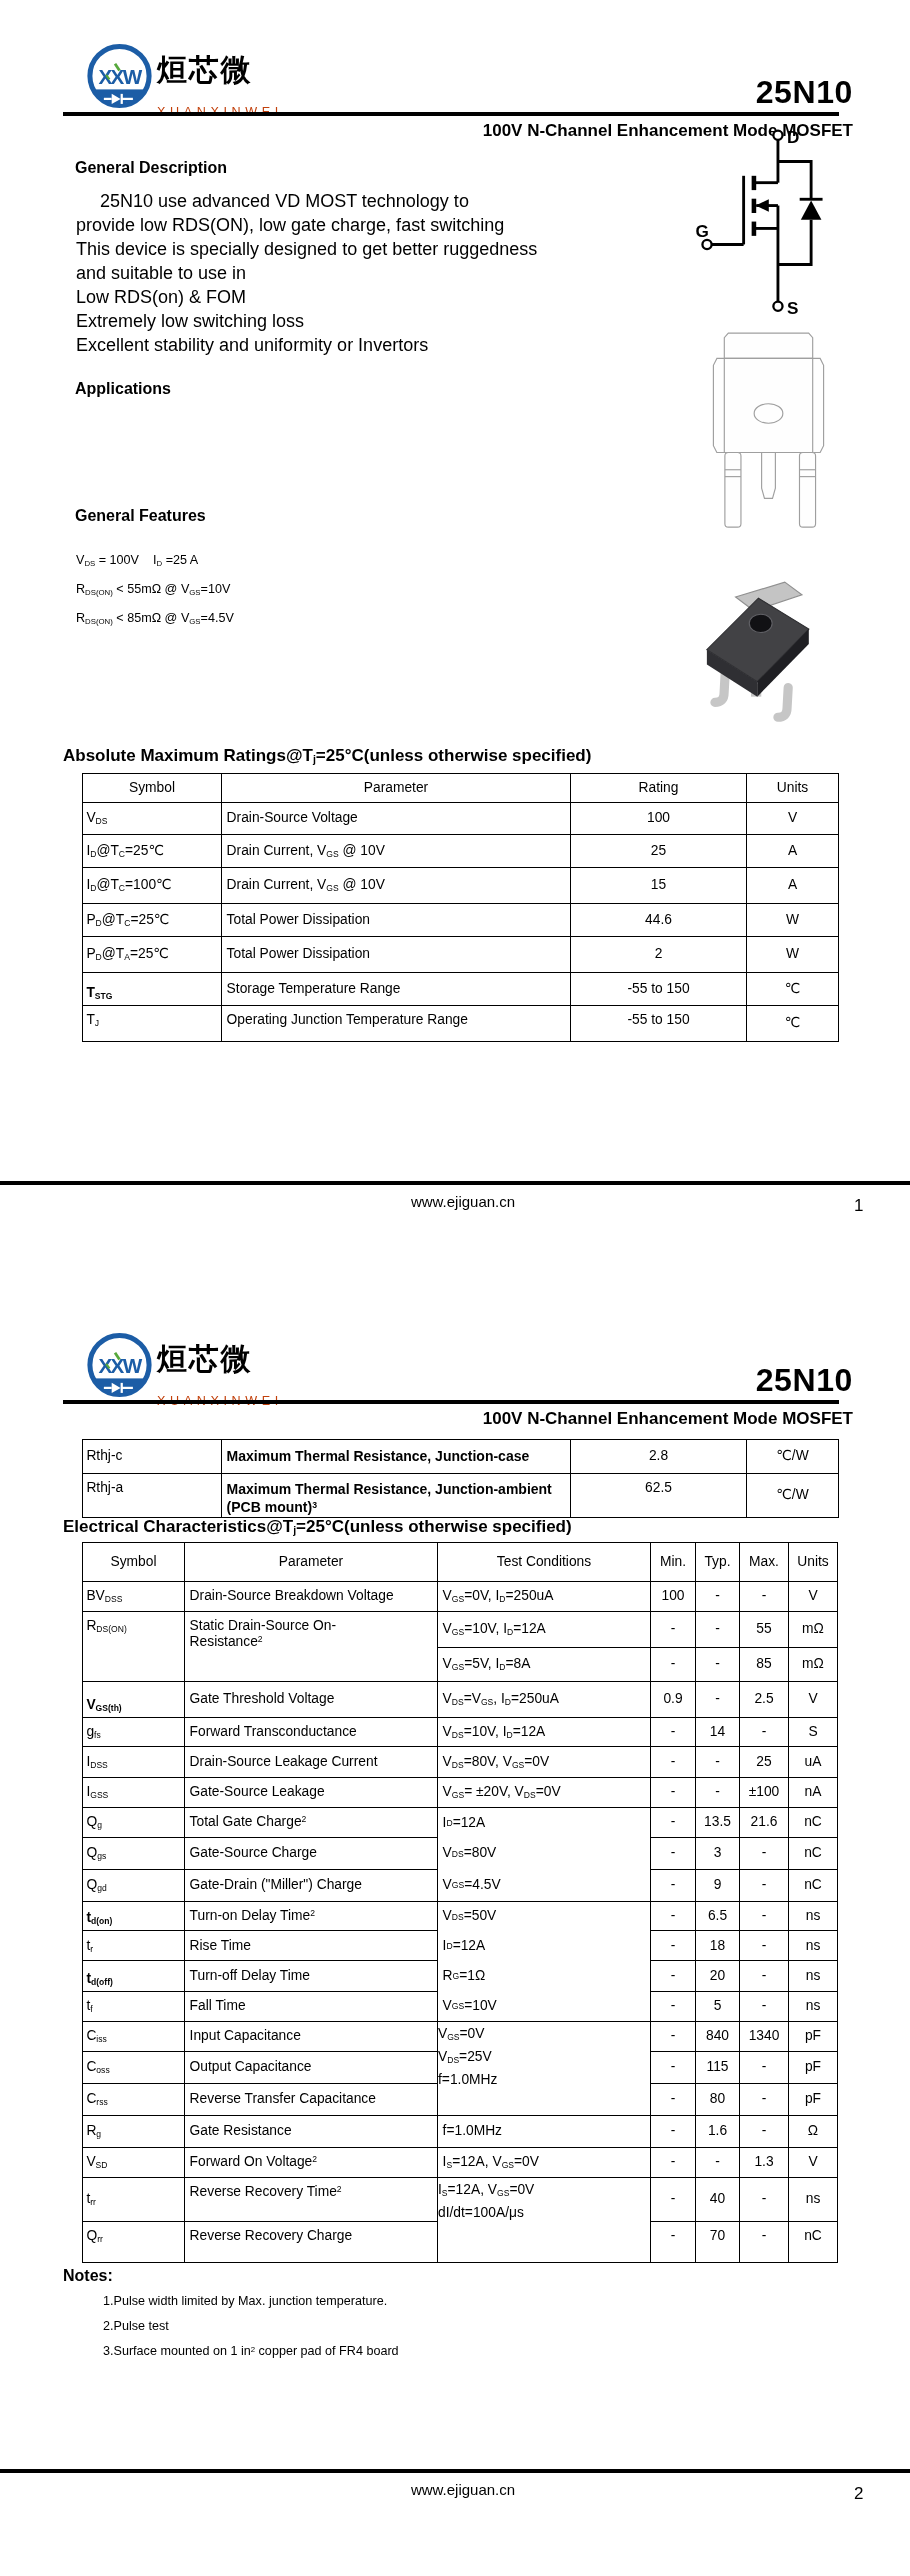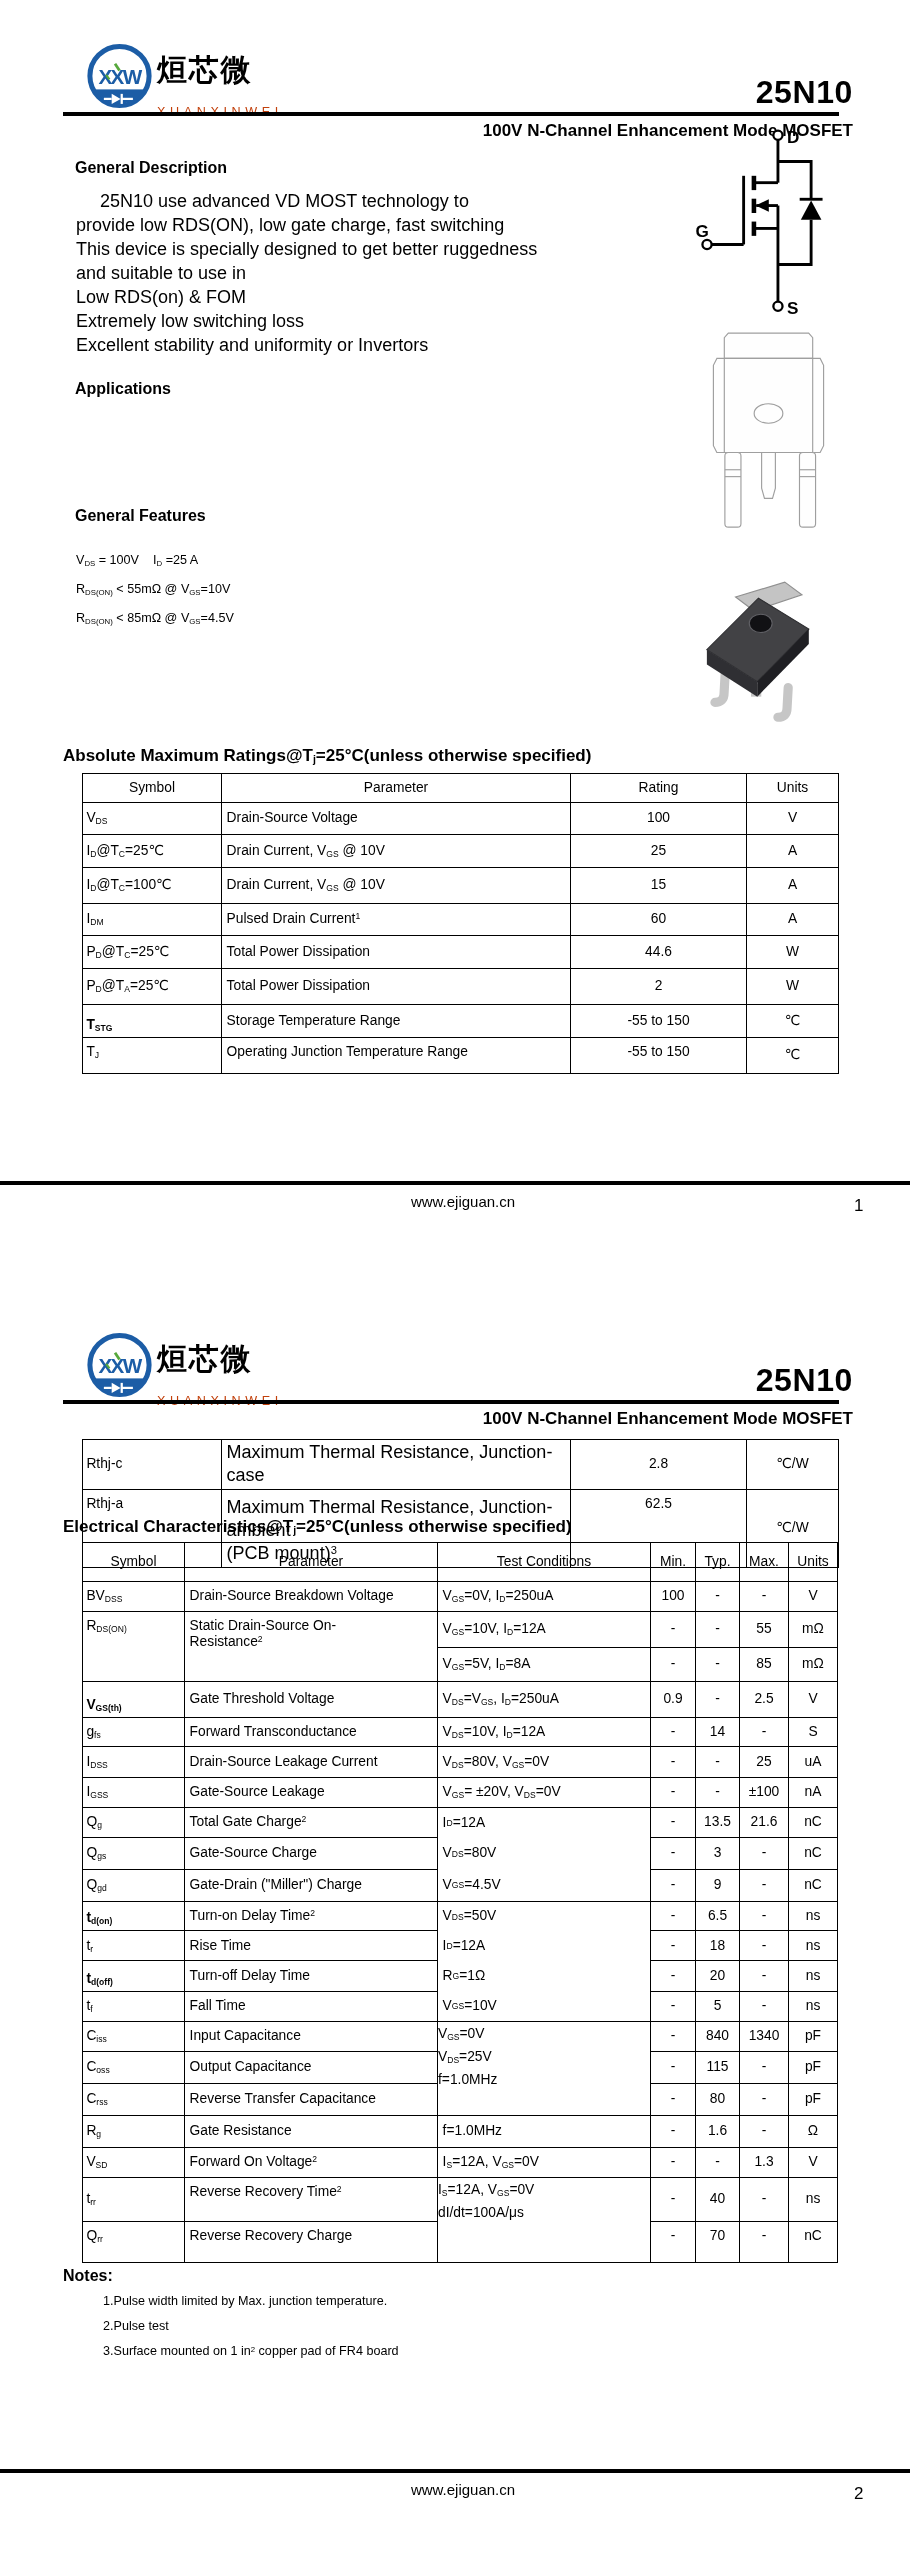--- a/index.html
+++ b/index.html
@@ -26,21 +26,21 @@
   td.sym{padding-left:3.4px;}
   td.vt{vertical-align:top;padding-top:5.7px;}
   td.low{vertical-align:bottom;padding-bottom:3.4px;font-weight:bold;}
   td.condcell{padding:0;vertical-align:top;}
   .stack{display:flex;flex-direction:column;}
   .stack > div{display:flex;align-items:center;padding-left:4.6px;}
   .cond-top{padding:5.7px 0 0 4.6px;}
   .cond-top > div{line-height:23px;}
   .footer-url{font-size:15px;text-align:center;left:0;right:0;}
   .footer-page{font-size:17px;}
-  .thermal-par{font-size:18px;line-height:1.3;}
+  .thermal-par{font-size:14px;line-height:1.3;font-weight:bold;}
 </style>
 </head>
 <body>
 
 <div class="page">
 
   <svg class="abs" style="left:86px;top:42px;" width="67" height="68" viewBox="0 0 120 120">
     <defs>
         <clipPath id="lc1">
           <circle cx="60" cy="60" r="50"></circle>
@@ -161,26 +161,20 @@
           <td>Drain Current, V<sub>GS</sub> @ 10V</td>
           <td class="c">25</td>
           <td class="c">A</td>
         </tr>
     <tr style="height:36px">
           <td class="sym">I<sub>D</sub>@T<sub>C</sub>=100℃</td>
           <td>Drain Current, V<sub>GS</sub> @ 10V</td>
           <td class="c">15</td>
           <td class="c">A</td>
         </tr>
-    <tr style="height:32px">
-          <td class="sym">I<sub>DM</sub></td>
-          <td>Pulsed Drain Current<sup>1</sup></td>
-          <td class="c">60</td>
-          <td class="c">A</td>
-        </tr>
     <tr style="height:33px">
           <td class="sym">P<sub>D</sub>@T<sub>C</sub>=25℃</td>
           <td>Total Power Dissipation</td>
           <td class="c">44.6</td>
           <td class="c">W</td>
         </tr>
     <tr style="height:36px">
           <td class="sym">P<sub>D</sub>@T<sub>A</sub>=25℃</td>
           <td>Total Power Dissipation</td>
           <td class="c">2</td>

